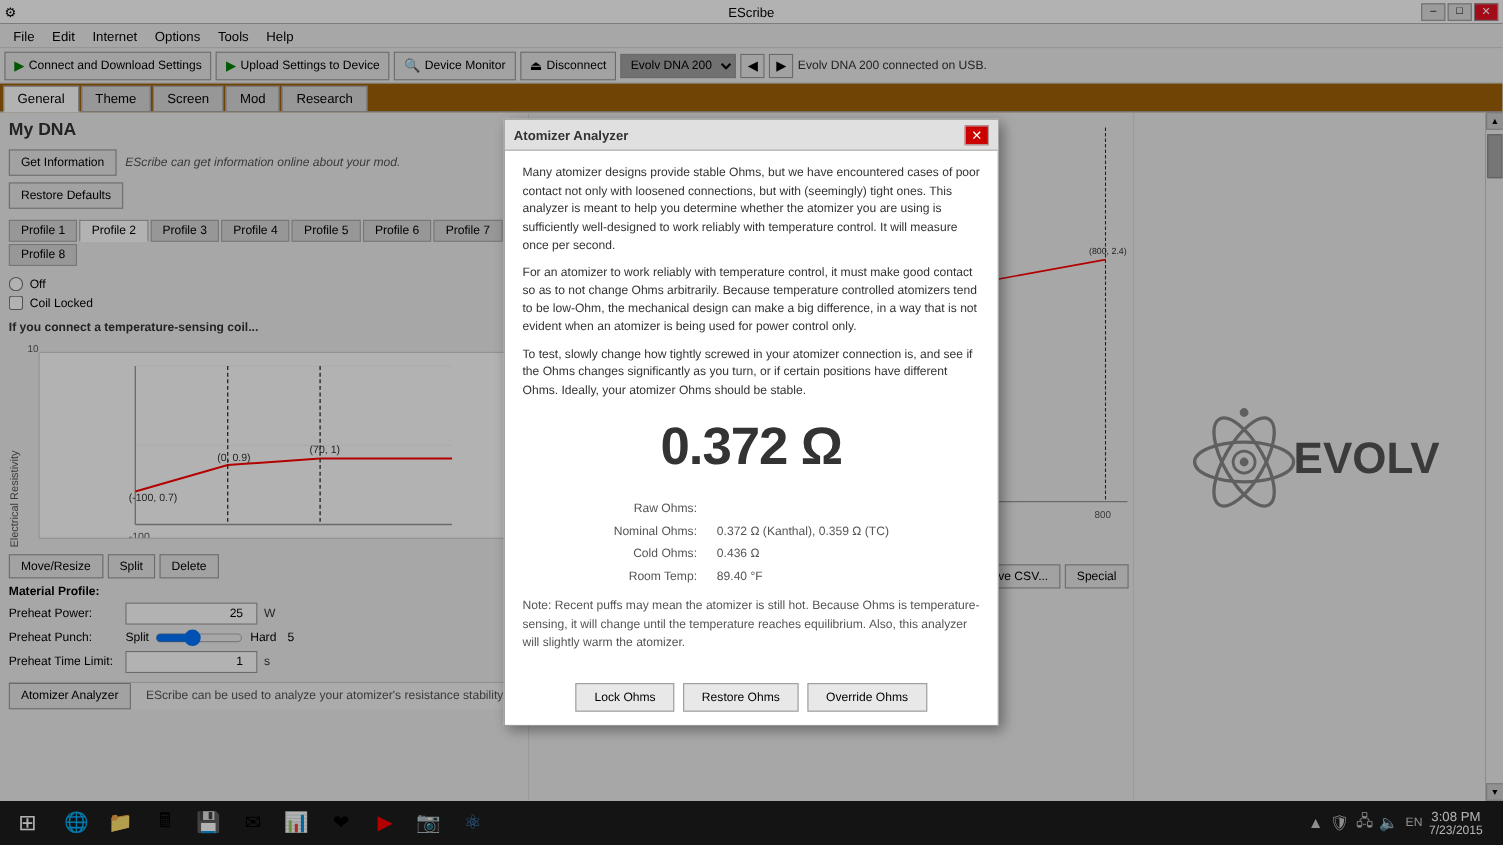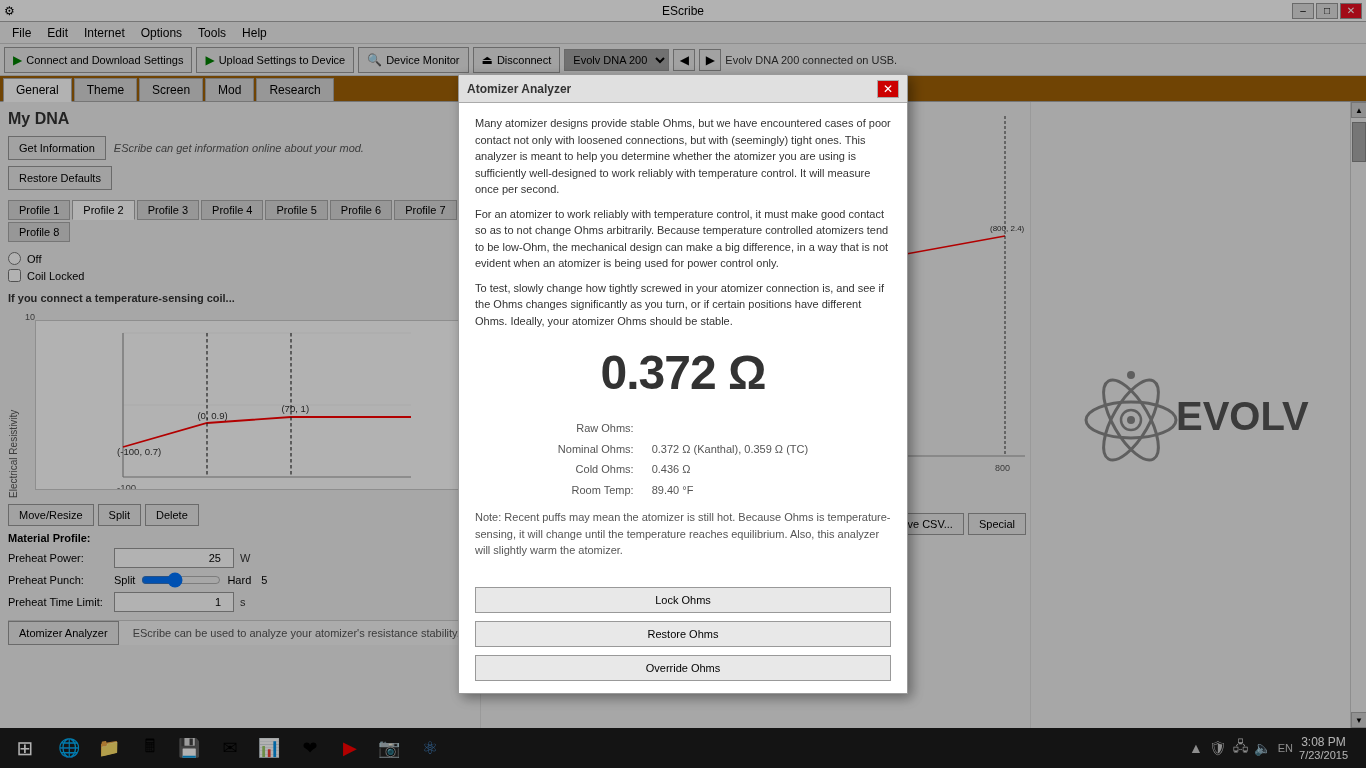--- a/index.html
+++ b/index.html
@@ -88,21 +88,21 @@
     .modal-close { width: 22px; height: 18px; background: #cc0000; border: 1px solid #aaa; color: white; font-size: 12px; cursor: pointer; display: flex; align-items: center; justify-content: center; }
     .modal-body { padding: 12px 16px; font-size: 11px; line-height: 1.5; color: #333; }
     .modal-body p { margin-bottom: 8px; }
     .ohms-display { text-align: center; font-size: 48px; font-weight: bold; color: #333; margin: 8px 0; letter-spacing: -1px; }
     .ohms-info { font-size: 11px; color: #555; }
     .ohms-info table { margin: 0 auto; }
     .ohms-info td { padding: 1px 8px; }
     .ohms-info td:first-child { text-align: right; font-size: 11px; }
     .ohms-info td:last-child { font-size: 11px; }
     .note-text { font-size: 11px; color: #555; margin-top: 8px; }
-    .modal-footer { display: flex; justify-content: center; gap: 8px; padding: 8px 16px 12px; flex-direction: column; }
+    .modal-footer { display: flex; justify-content: center; gap: 8px; padding: 8px 16px 12px; }
     .modal-btn { height: 26px; padding: 2px 16px; background: #e8e8e8; border: 1px solid #999; font-size: 11px; cursor: pointer; }
     .chart-right-btns { display: flex; gap: 4px; justify-content: flex-end; margin-top: 4px; }
 
     
     .main-with-scroll { display: flex; height: calc(768px - 22px - 22px - 32px - 26px - 40px); }
     .content-area { flex: 1; overflow: hidden; display: flex; }
     .scroll-track { width: 16px; background: #f0f0f0; border-left: 1px solid #ccc; display: flex; flex-direction: column; }
     .scroll-btn { width: 16px; height: 16px; background: #d0d0d0; border: 1px solid #aaa; display: flex; align-items: center; justify-content: center; font-size: 8px; cursor: pointer; }
     .scroll-thumb { width: 14px; margin: 1px; height: 40px; background: #aaa; border: 1px solid #888; margin-top: 4px; }
 

